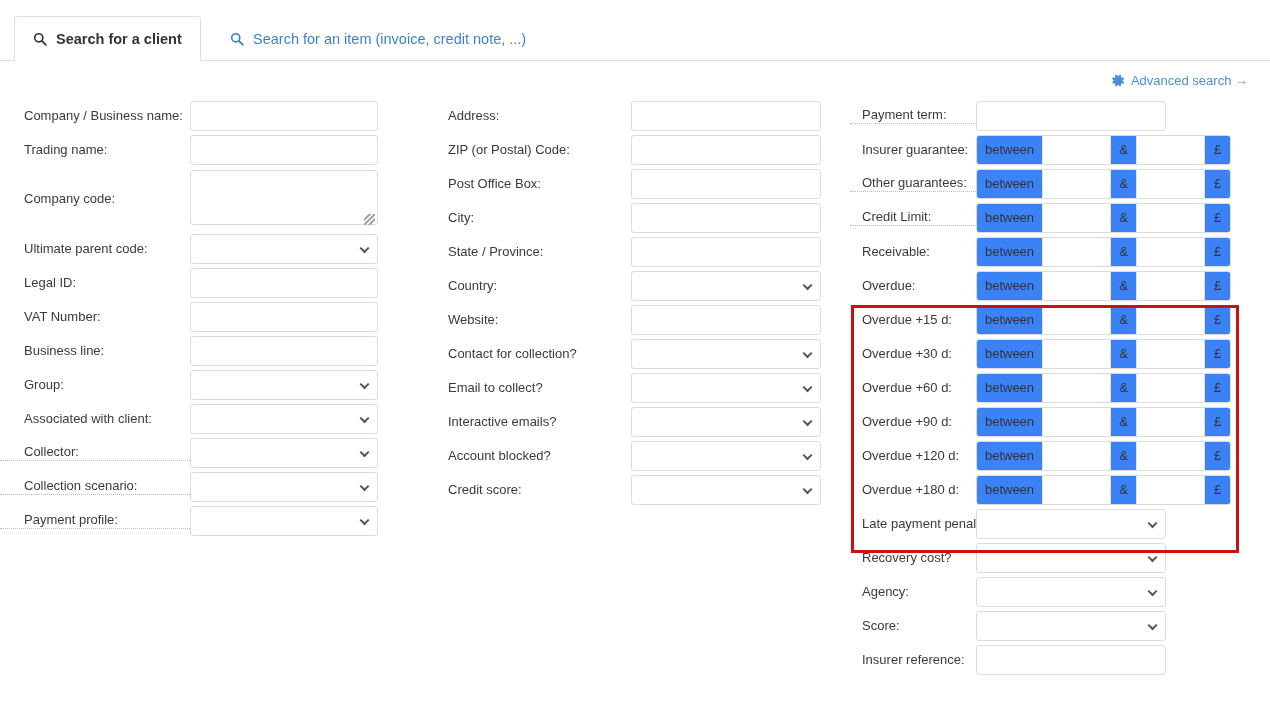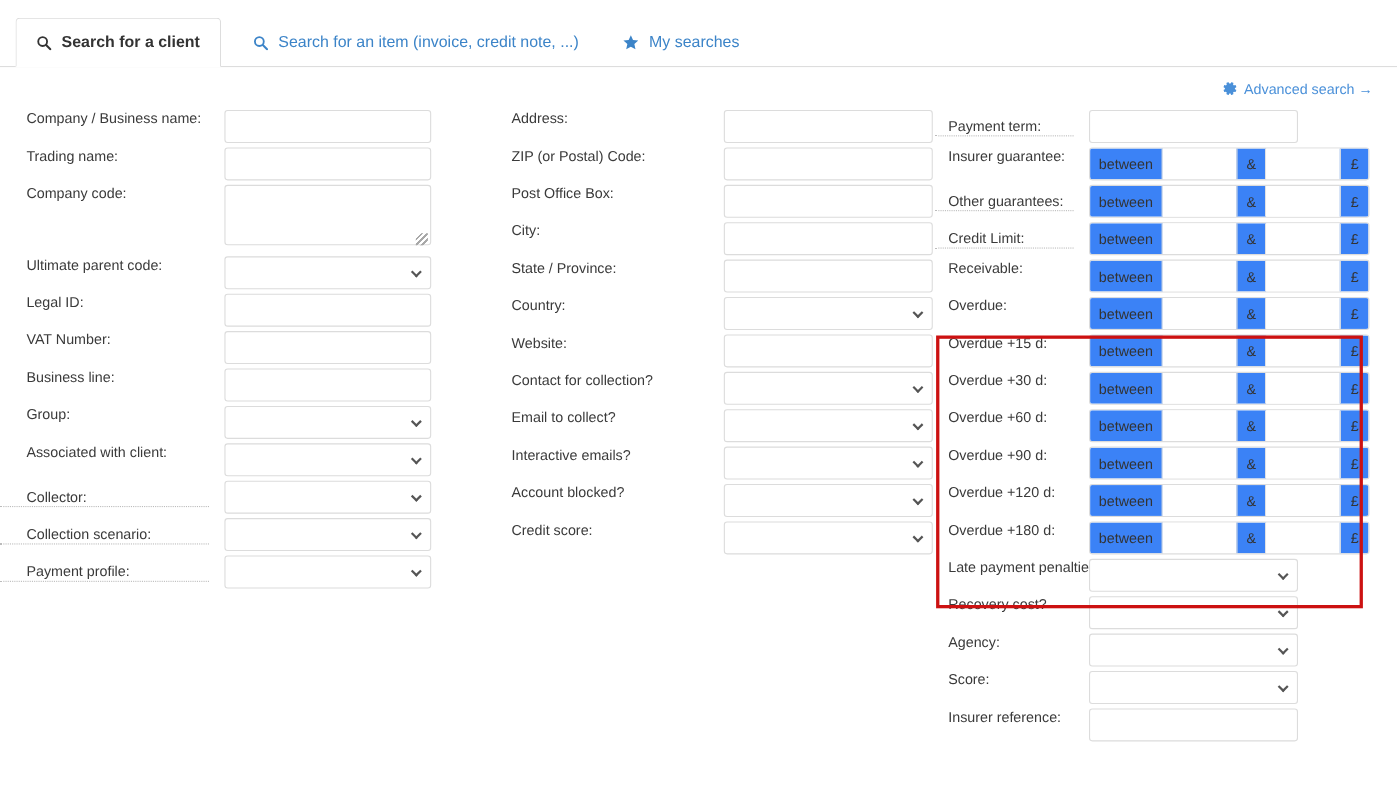--- a/index.html
+++ b/index.html
@@ -47,28 +47,27 @@
   .adv-search {
     position: absolute; right: 22px; top: 73px;
     display: flex; align-items: center; gap: 6px;
     color: #4a90d9; font-size: 13px; cursor: pointer;
     white-space: nowrap;
   }
 
   
   .col { position: absolute; top: 100px; }
   .col1 { left: 0px;   width: 420px; }
-  .col2 { left: 448px; width: 400px; }
+  .col2 { left: 431px; width: 400px; }
   .col3 { left: 850px; width: 420px; }
 
   .row {
-    display: flex; align-items: flex-start;
+    display: flex; align-items: center;
     height: 31px;
     margin-bottom: 3px;
-    gap: 14px;
   }
   .row.tall { height: 62px; }
 
   .lbl {
     font-size: 13px;
     color: #3a3a3a;
     white-space: nowrap;
     line-height: 16px;
   }
   .lbl.dotted { border-bottom: 1px dotted #bbbbbb; align-self: center; }
@@ -169,28 +168,20 @@
   <div class="tab t2">
     <span class="glyph">
       <svg class="svgi" width="14" height="14" viewBox="0 0 16 16">
         <circle cx="6.6" cy="6.6" r="4.6" fill="none" stroke="#3c84c8" stroke-width="1.9"></circle>
         <line x1="10.2" y1="10.2" x2="14.6" y2="14.6" stroke="#3c84c8" stroke-width="2.1" stroke-linecap="round"></line>
       </svg>
     </span>
     <span>Search for an item (invoice, credit note, ...)</span>
   </div>
 
-  <div class="tab t3">
-    <span class="glyph">
-      <svg class="svgi" width="15" height="15" viewBox="0 0 16 16">
-        <polygon points="8,1 10.1,5.7 15.2,6.2 11.4,9.7 12.5,14.8 8,12.2 3.5,14.8 4.6,9.7 0.8,6.2 5.9,5.7" fill="#3c84c8"></polygon>
-      </svg>
-    </span>
-    <span>My searches</span>
-  </div>
 </div>
 
 <div class="adv-search">
   <span class="glyph">
     <svg class="svgi" width="13" height="13" viewBox="0 0 16 16">
       <path fill="#4a90d9" d="M8 5.2A2.8 2.8 0 1 0 8 10.8 2.8 2.8 0 1 0 8 5.2z M14.4 9.3l-1.3-.6a5.3 5.3 0 0 0 0-1.4l1.3-.6a.5.5 0 0 0 .25-.63l-.7-1.7a.5.5 0 0 0-.62-.28l-1.35.45a5.3 5.3 0 0 0-1.0-1.0l.45-1.35a.5.5 0 0 0-.28-.62l-1.7-.7a.5.5 0 0 0-.63.25l-.6 1.3a5.3 5.3 0 0 0-1.4 0l-.6-1.3a.5.5 0 0 0-.63-.25l-1.7.7a.5.5 0 0 0-.28.62l.45 1.35a5.3 5.3 0 0 0-1.0 1.0l-1.35-.45a.5.5 0 0 0-.62.28l-.7 1.7a.5.5 0 0 0 .25.63l1.3.6a5.3 5.3 0 0 0 0 1.4l-1.3.6a.5.5 0 0 0-.25.63l.7 1.7a.5.5 0 0 0 .62.28l1.35-.45a5.3 5.3 0 0 0 1.0 1.0l-.45 1.35a.5.5 0 0 0 .28.62l1.7.7a.5.5 0 0 0 .63-.25l.6-1.3a5.3 5.3 0 0 0 1.4 0l.6 1.3a.5.5 0 0 0 .63.25l1.7-.7a.5.5 0 0 0 .28-.62l-.45-1.35a5.3 5.3 0 0 0 1.0-1.0l1.35.45a.5.5 0 0 0 .62-.28l.7-1.7a.5.5 0 0 0-.25-.63z"></path>
     </svg>
   </span>
   <span>Advanced search →</span>
 </div>

